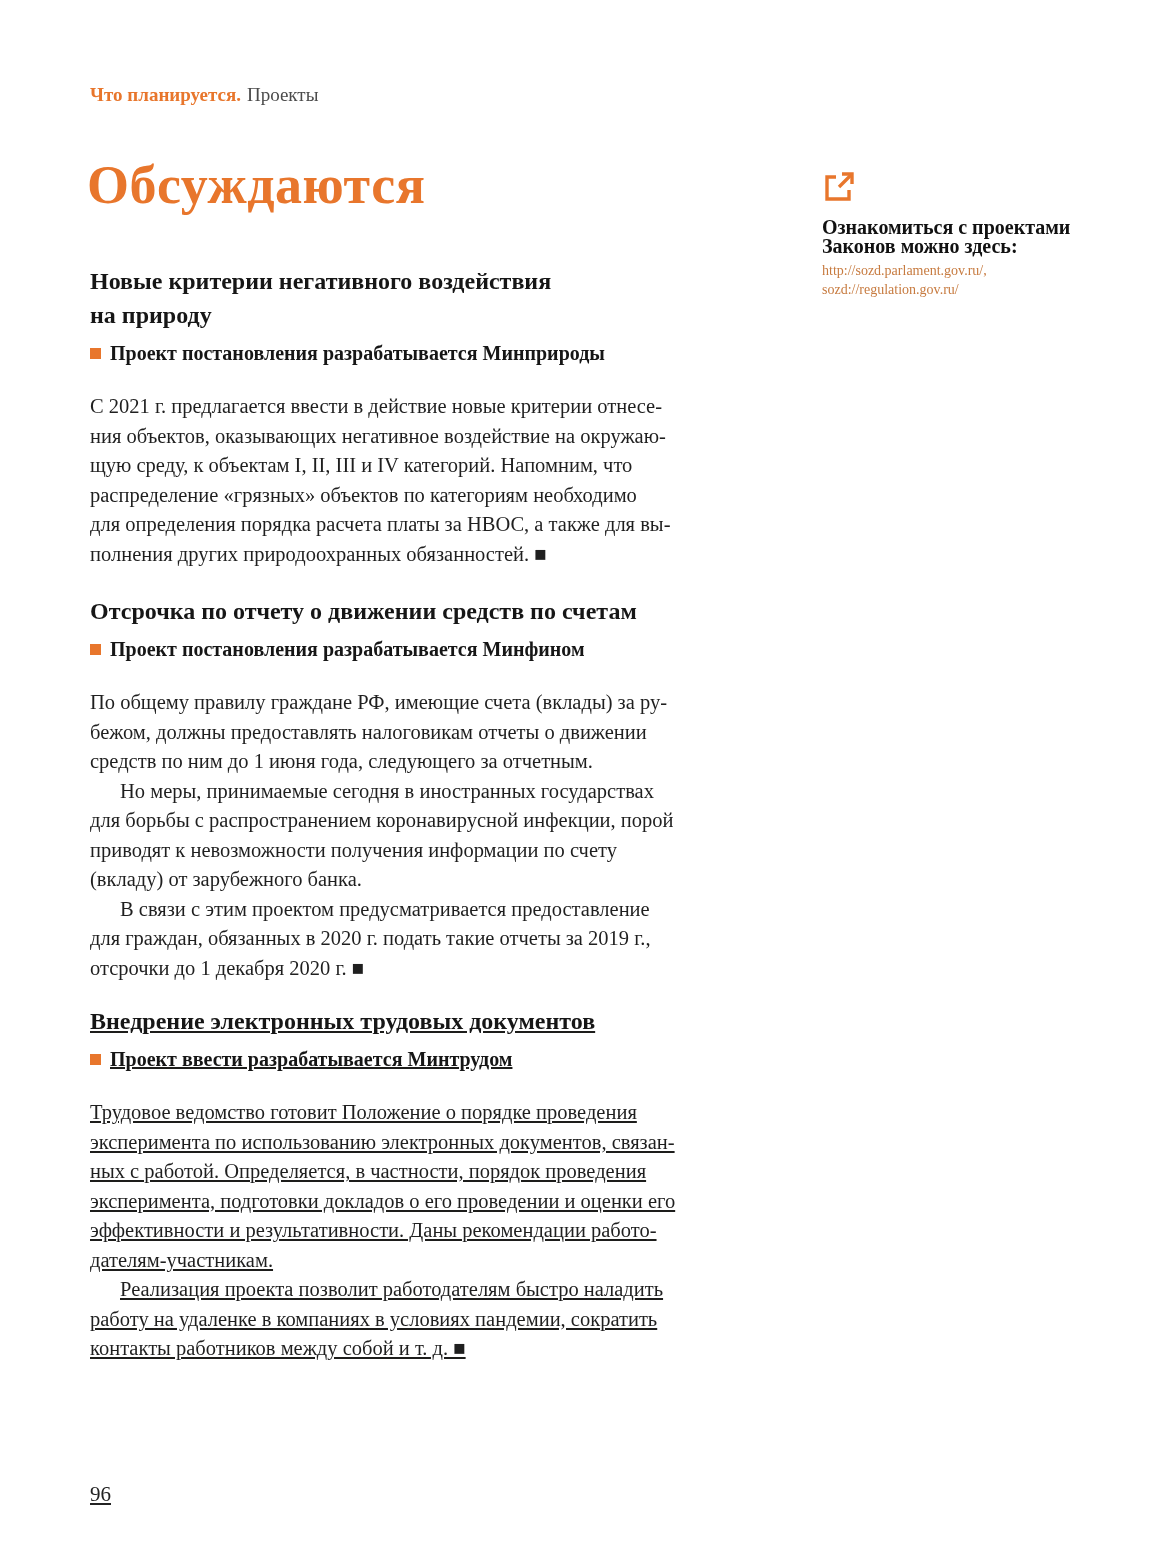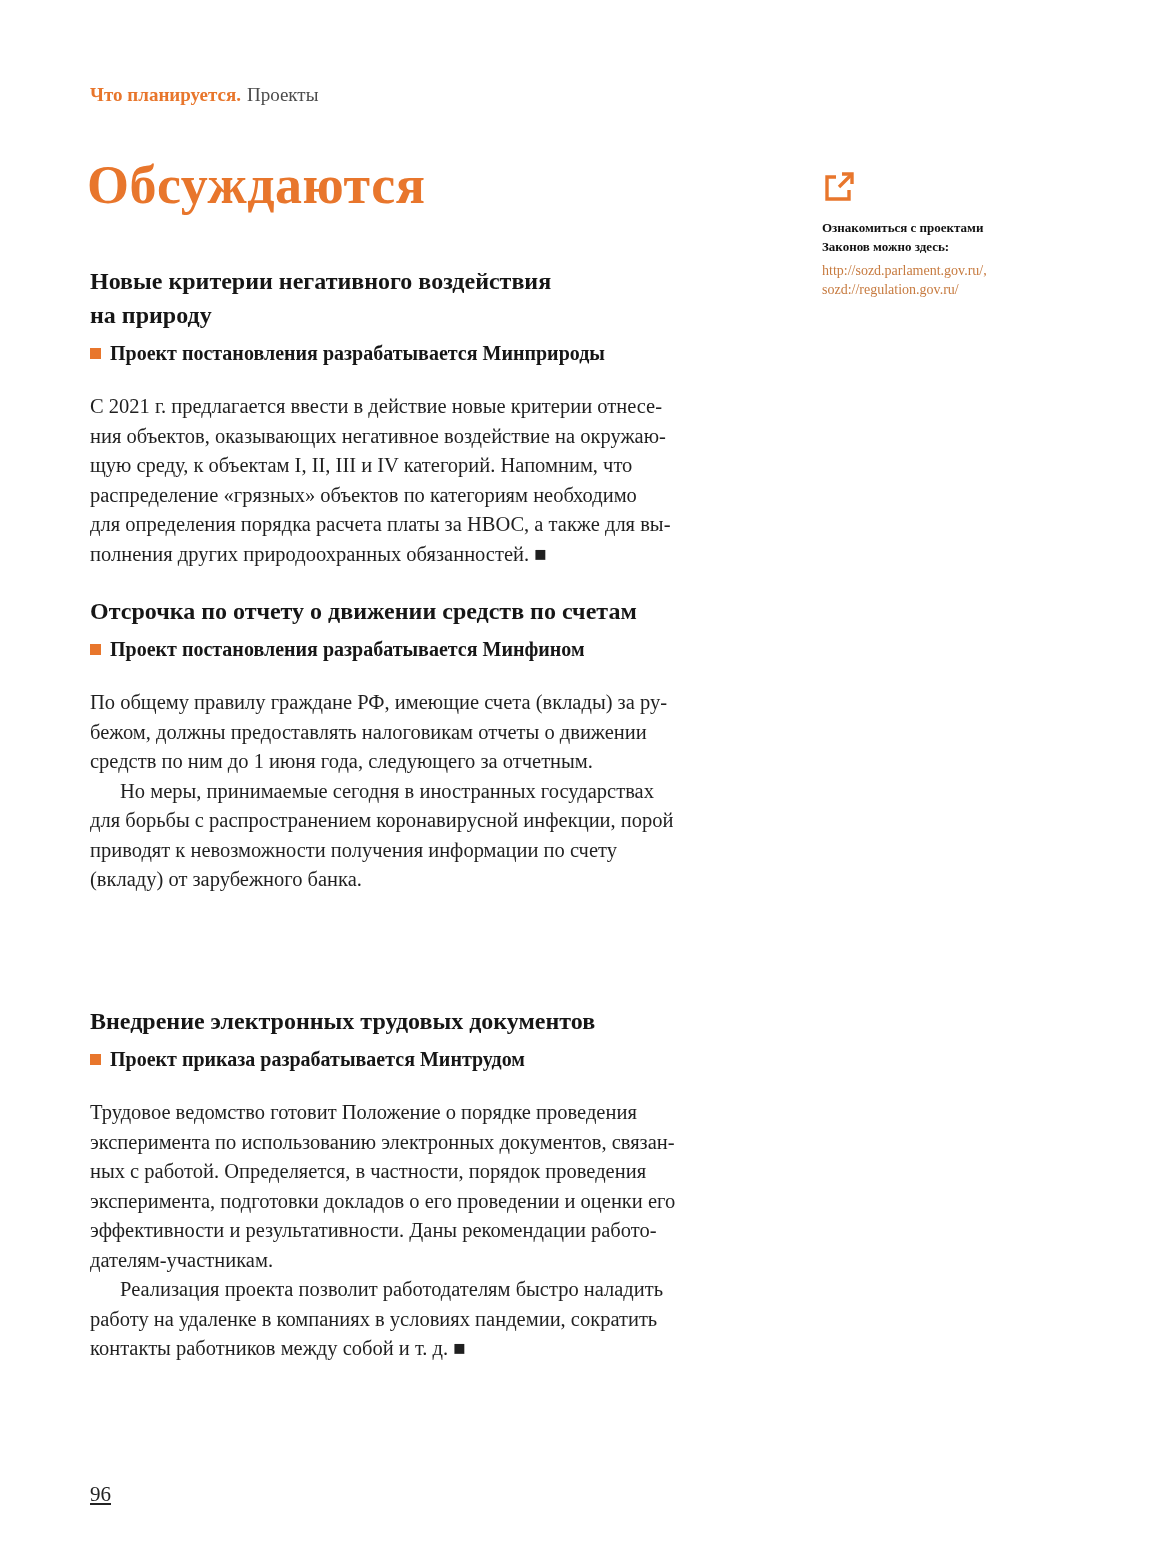--- a/index.html
+++ b/index.html
@@ -32,35 +32,35 @@
     color:var(--accent);
     letter-spacing:0.5px;
   }
 
   
   .sidebar{position:absolute;left:822px;top:170px;width:250px;}
   .ext-icon{display:block;width:36px;height:34px;}
   .ext-icon svg{display:block;}
   .sidebar-note{
     margin-top:14px;
-    font-size:13px;line-height:19px;font-weight:bold;
+    font-size:20px;line-height:19px;font-weight:bold;
     color:#111;white-space:pre-line;
   }
   .sidebar-links{margin-top:5px;}
   .sidebar-link{
     display:block;
     font-size:14px;line-height:19px;
     color:var(--link);text-decoration:none;
   }
 
   
   .article{position:absolute;left:90px;width:700px;}
   .art1{top:264px;}
   .art2{top:594px;}
-  .art3{top:1004px;}
+  .art3{top:1004px;text-decoration:underline;}
   .art-heading{
     margin:0;
     font-size:24px;line-height:34px;font-weight:bold;
     color:#161616;white-space:pre-line;
   }
   .art-tag{
     display:flex;align-items:center;gap:9px;
     margin-top:12px;
     font-size:20px;line-height:18px;font-weight:bold;color:#161616;
   }
@@ -132,28 +132,31 @@
       <span class="tag-text">Проект постановления разрабатывается Минфином</span>
     </div>
     <div class="art-body">
       <p class="para">По общему правилу граждане РФ, имеющие счета (вклады) за ру-
 бежом, должны предоставлять налоговикам отчеты о движении
 средств по ним до 1 июня года, следующего за отчетным.</p>
       <p class="para indent">Но меры, принимаемые сегодня в иностранных государствах
 для борьбы с распространением коронавирусной инфекции, порой
 приводят к невозможности получения информации по счету
 (вкладу) от зарубежного банка.</p>
+      <p class="para indent">В связи с этим проектом предусматривается предоставление
+для граждан, обязанных в 2020 г. подать такие отчеты за 2019 г.,
+отсрочки до 1 декабря 2020 г. ■</p>
     </div>
   </section>
 
   <section class="article art3">
     <h2 class="art-heading">Внедрение электронных трудовых документов</h2>
     <div class="art-tag">
       <span class="tag-square"></span>
-      <span class="tag-text">Проект приказа разрабатывается Минтрудом</span>
+      <span class="tag-text">Проект ввести разрабатывается Минтрудом</span>
     </div>
     <div class="art-body">
       <p class="para">Трудовое ведомство готовит Положение о порядке проведения
 эксперимента по использованию электронных документов, связан-
 ных с работой. Определяется, в частности, порядок проведения
 эксперимента, подготовки докладов о его проведении и оценки его
 эффективности и результативности. Даны рекомендации работо-
 дателям-участникам.</p>
       <p class="para indent">Реализация проекта позволит работодателям быстро наладить
 работу на удаленке в компаниях в условиях пандемии, сократить

